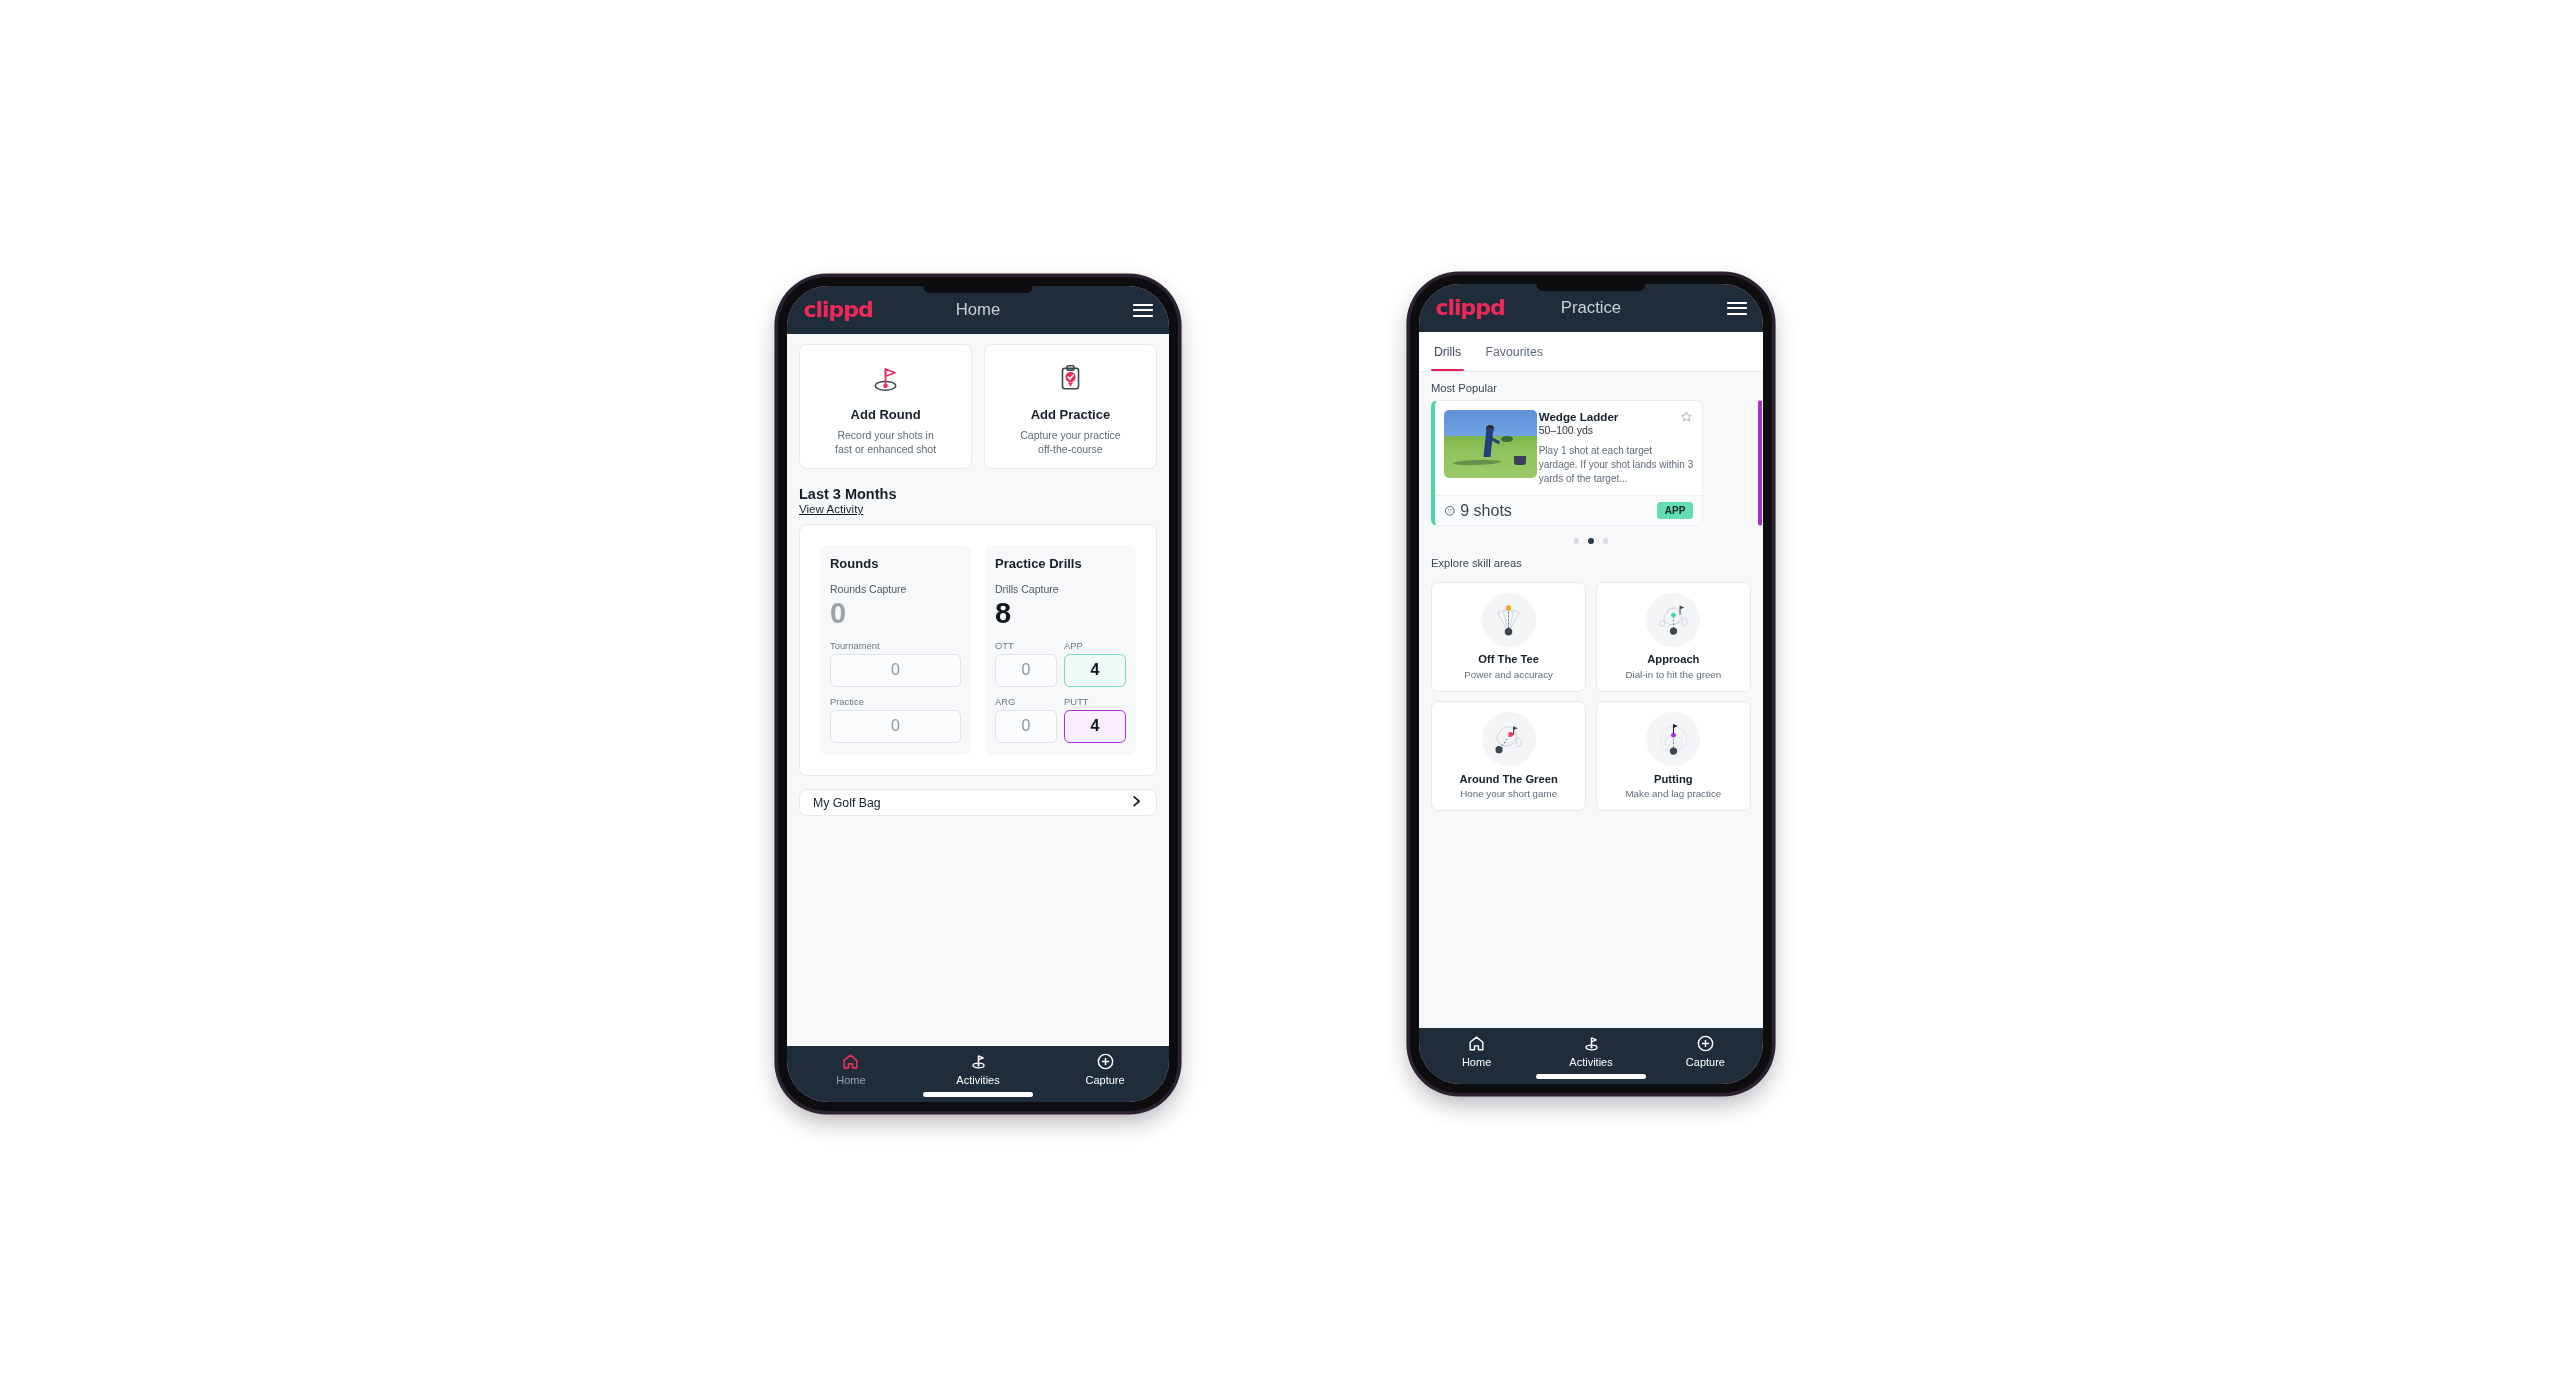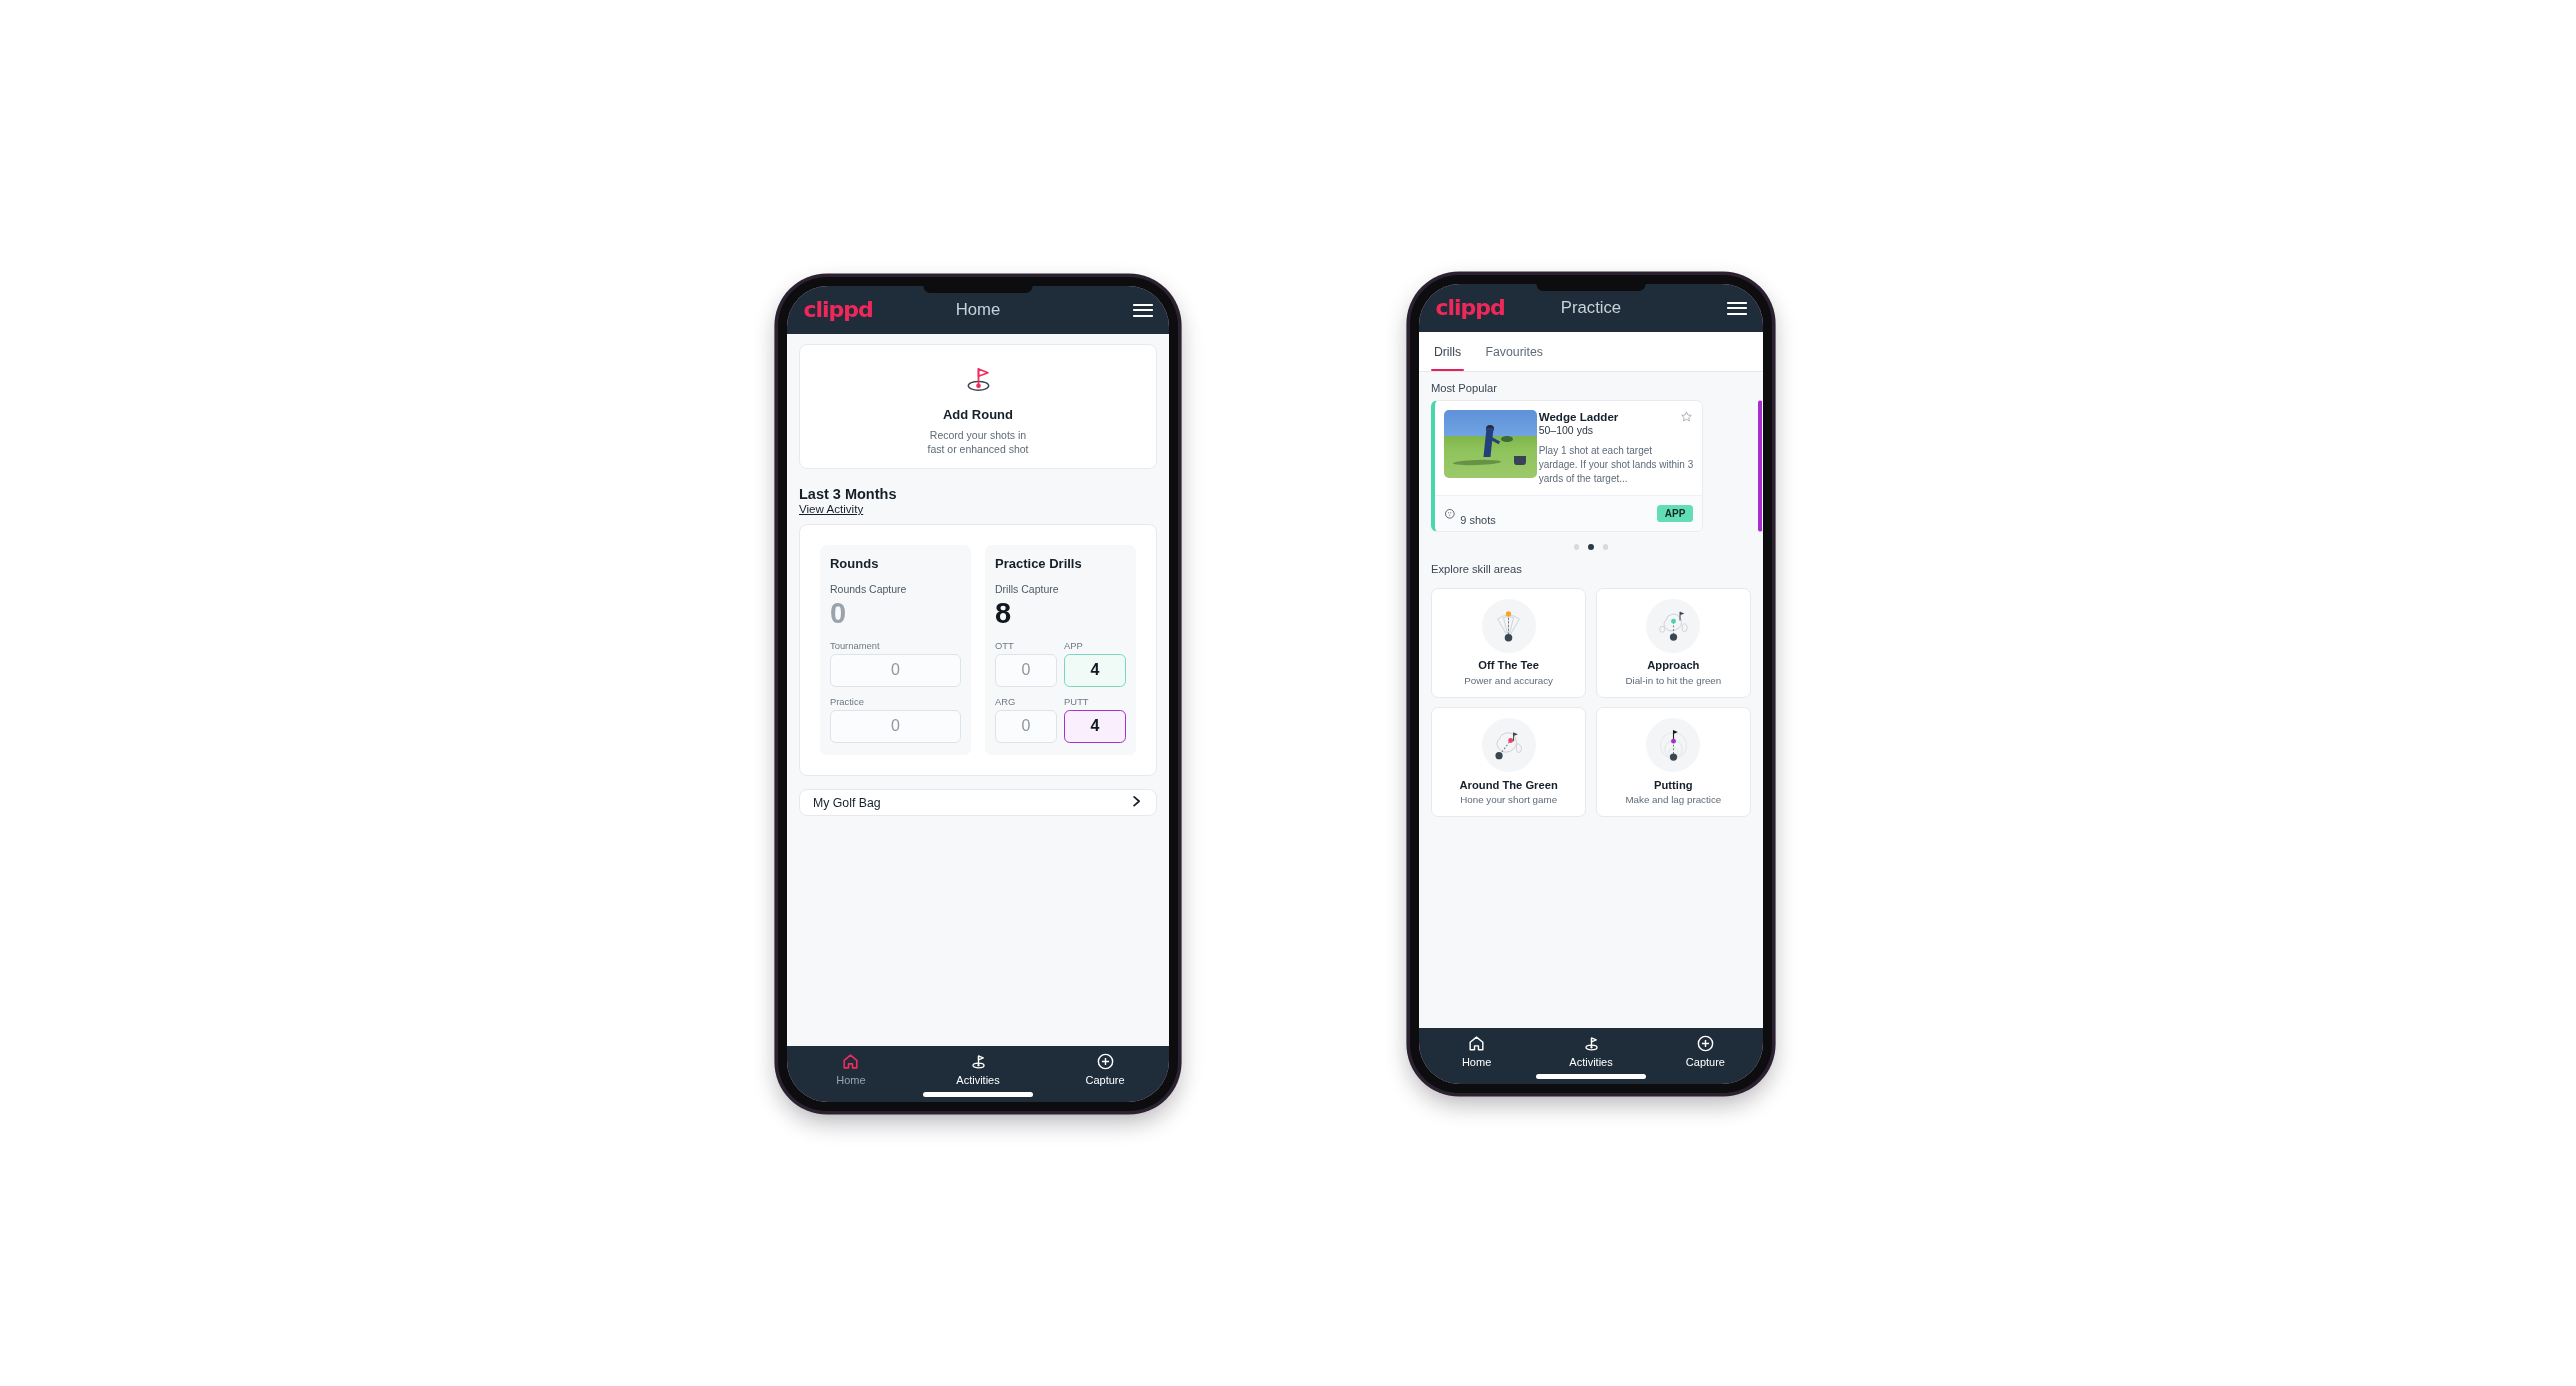--- a/index.html
+++ b/index.html
@@ -256,21 +256,21 @@
   .drill-yds { font-size: 10.5px; color: #2d3742; margin-top: 1.4px; }
   .drill-desc { font-size: 10px; color: #5e6b78; line-height: 1.42; margin-top: 7.2px; }
   .drill-foot {
     border-top: 0.7px solid #eef0f3;
     background: #fafbfc;
     display: flex; align-items: center;
     padding: 5.8px 8.7px;
     gap: 5px;
   }
   .shots-ic { width: 11.6px; height: 11.6px; }
-  .shots-text { font-size: 11px; color: #3b4653; margin-top: 12px; }
+  .shots-text { font-size: 16px; color: #3b4653; }
   .badge {
     margin-left: auto;
     background: #62ddb5;
     color: #0f2a22;
     font-size: 10px; font-weight: 700;
     padding: 2.9px 8px;
     border-radius: 3.6px;
   }
   .peek-card {
     position: absolute;
@@ -338,20 +338,34 @@
                 <line x1="24" y1="10" x2="24" y2="34" stroke="#ef2d5e" stroke-width="2.4"></line>
                 <path d="M24 11 L37 16 L24 21 Z" fill="none" stroke="#ef2d5e" stroke-width="2.2" stroke-linejoin="round"></path>
                 <circle cx="24" cy="34" r="3.2" fill="#ef2d5e"></circle>
               </svg>
             </div>
             <div class="action-title">Add Round</div>
             <div class="action-sub">Record your shots in</div>
             <div class="action-sub">fast or enhanced shot</div>
           </div>
 
+          <div class="action-card">
+            <div class="action-icon">
+              <svg width="35" height="35" viewBox="0 0 48 48">
+                <rect x="13" y="10" width="22" height="28" rx="3" fill="none" stroke="#3b4653" stroke-width="2.2"></rect>
+                <rect x="19" y="6.5" width="10" height="6" rx="2" fill="none" stroke="#3b4653" stroke-width="2.2"></rect>
+                <circle cx="24" cy="22" r="7" fill="#e8295c"></circle>
+                <path d="M20.6 22.2 L23.2 24.8 L27.6 19.6" fill="none" stroke="#ffffff" stroke-width="2.2" stroke-linecap="round" stroke-linejoin="round"></path>
+                <path d="M20 29.5 H28 L25.2 32.5 V34.5 H22.8 V32.5 Z" fill="#e8295c"></path>
+              </svg>
+            </div>
+            <div class="action-title">Add Practice</div>
+            <div class="action-sub">Capture your practice</div>
+            <div class="action-sub">off-the-course</div>
+          </div>
         </div>
 
         <div class="section-head">
           <div class="section-title">Last 3 Months</div>
           <div class="section-link">View Activity</div>
         </div>
 
         <div class="stats-card">
           <div class="stats-col">
             <div class="stats-h">Rounds</div>

